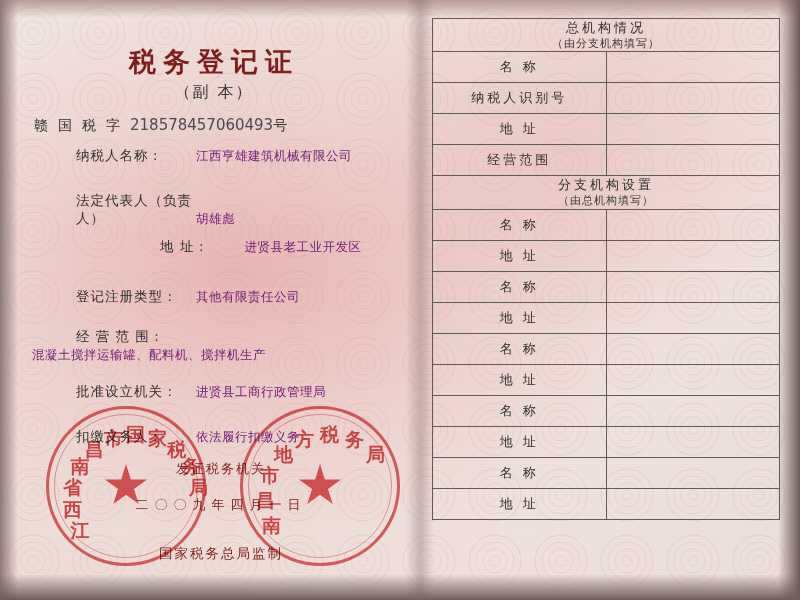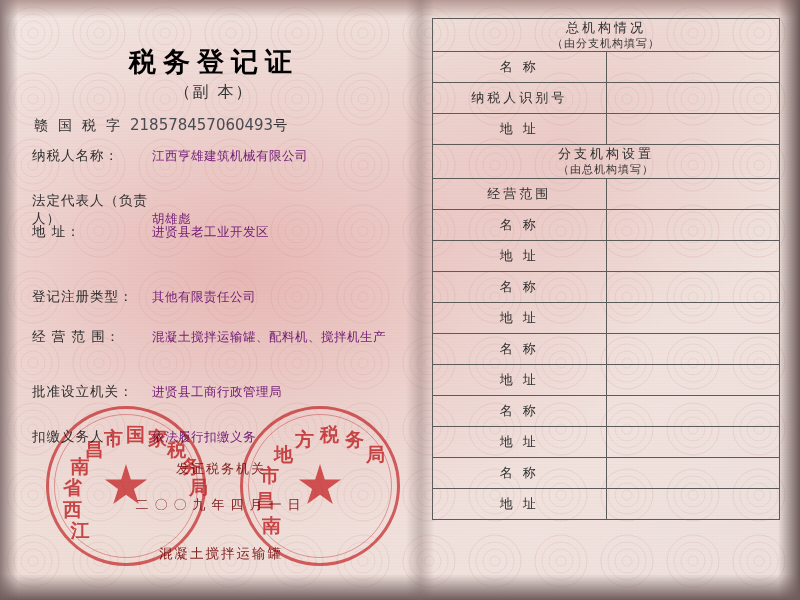--- a/index.html
+++ b/index.html
@@ -67,21 +67,21 @@
     position:absolute; left:18px; top:10px; width:392px; height:580px;
     color:#3a3a3a;
   }
   .title {
     position:absolute; left:0; top:34px; width:392px;
     text-align:center;
     font-family:"DejaVu Serif","Liberation Serif",serif;
     font-size:27px;
     font-weight:bold;
     letter-spacing:7px;
-    color:#000000;
+    color:#7f1d1d;
   }
   .subtitle {
     position:absolute; left:0; top:72px; width:392px;
     text-align:center;
     font-family:"DejaVu Serif","Liberation Serif",serif;
     font-size:16px;
     letter-spacing:2px;
     color:#333;
   }
   .numline {
@@ -103,30 +103,31 @@
     position:absolute;
     left:14px;
     width:378px;
     font-size:13.5px;
     color:#2f2f2f;
   }
   .field .lab {
     display:inline-block;
     width:120px;
     letter-spacing:1px;
+    margin-left:44px;
   }
   .field .val {
     display:inline-block;
     font-size:12.5px;
     color:#701a75;
     letter-spacing:0.5px;
   }
   .f1 { top:137px; }
   .f2 { top:182px; }
-  .f3 { top:213px; }
+  .f3 { top:228px;text-align:center; }
   .f4 { top:278px; }
   .f5 { top:318px; }
   .f6 { top:373px; }
   .f7 { top:418px; }
 
   .center-line {
     position:absolute;
     left:14px; width:378px;
     text-align:center;
     font-size:13px;
@@ -261,21 +262,21 @@
     </div>
     <div class="field f6">
       <span class="lab">批准设立机关：</span><span class="val">进贤县工商行政管理局</span>
     </div>
     <div class="field f7">
       <span class="lab">扣缴义务人：</span><span class="val">依法履行扣缴义务</span>
     </div>
 
     <div class="center-line c1">发证税务机关</div>
     <div class="center-line c2">二〇〇九年四月一日</div>
-    <div class="center-line c3">混凝土搅拌运输罐</div>
+    <div class="center-line c3">国家税务总局监制</div>
 
     <div class="stamp" id="stamp-left">
       <div class="inner-ring"></div>
       <div class="star"></div>
       <div class="arc-text">
         <span style="transform:rotate(-120deg) translate(0,-64px) rotate(120deg);">江</span>
         <span style="transform:rotate(-100deg) translate(0,-64px) rotate(100deg);">西</span>
         <span style="transform:rotate(-80deg) translate(0,-64px) rotate(80deg);">省</span>
         <span style="transform:rotate(-60deg) translate(0,-64px) rotate(60deg);">南</span>
         <span style="transform:rotate(-40deg) translate(0,-64px) rotate(40deg);">昌</span>
@@ -320,32 +321,32 @@
         </tr>
         <tr>
           <td class="lab tall">纳税人识别号</td>
           <td class="blank tall"></td>
         </tr>
         <tr>
           <td class="lab tall">地    址</td>
           <td class="blank tall"></td>
         </tr>
         <tr>
+          <td class="lab tall">经营范围</td>
+          <td class="blank tall"></td>
+        </tr>
+
+        <tr>
           <td class="hdr" colspan="2">
             <span>分支机构设置</span>
             <span class="sub">（由总机构填写）</span>
           </td>
         </tr>
 
         <tr>
-          <td class="lab tall">经营范围</td>
-          <td class="blank tall"></td>
-        </tr>
-
-        <tr>
           <td class="lab">名    称</td>
           <td class="blank"></td>
         </tr>
         <tr>
           <td class="lab">地    址</td>
           <td class="blank"></td>
         </tr>
 
         <tr>
           <td class="lab">名    称</td>

